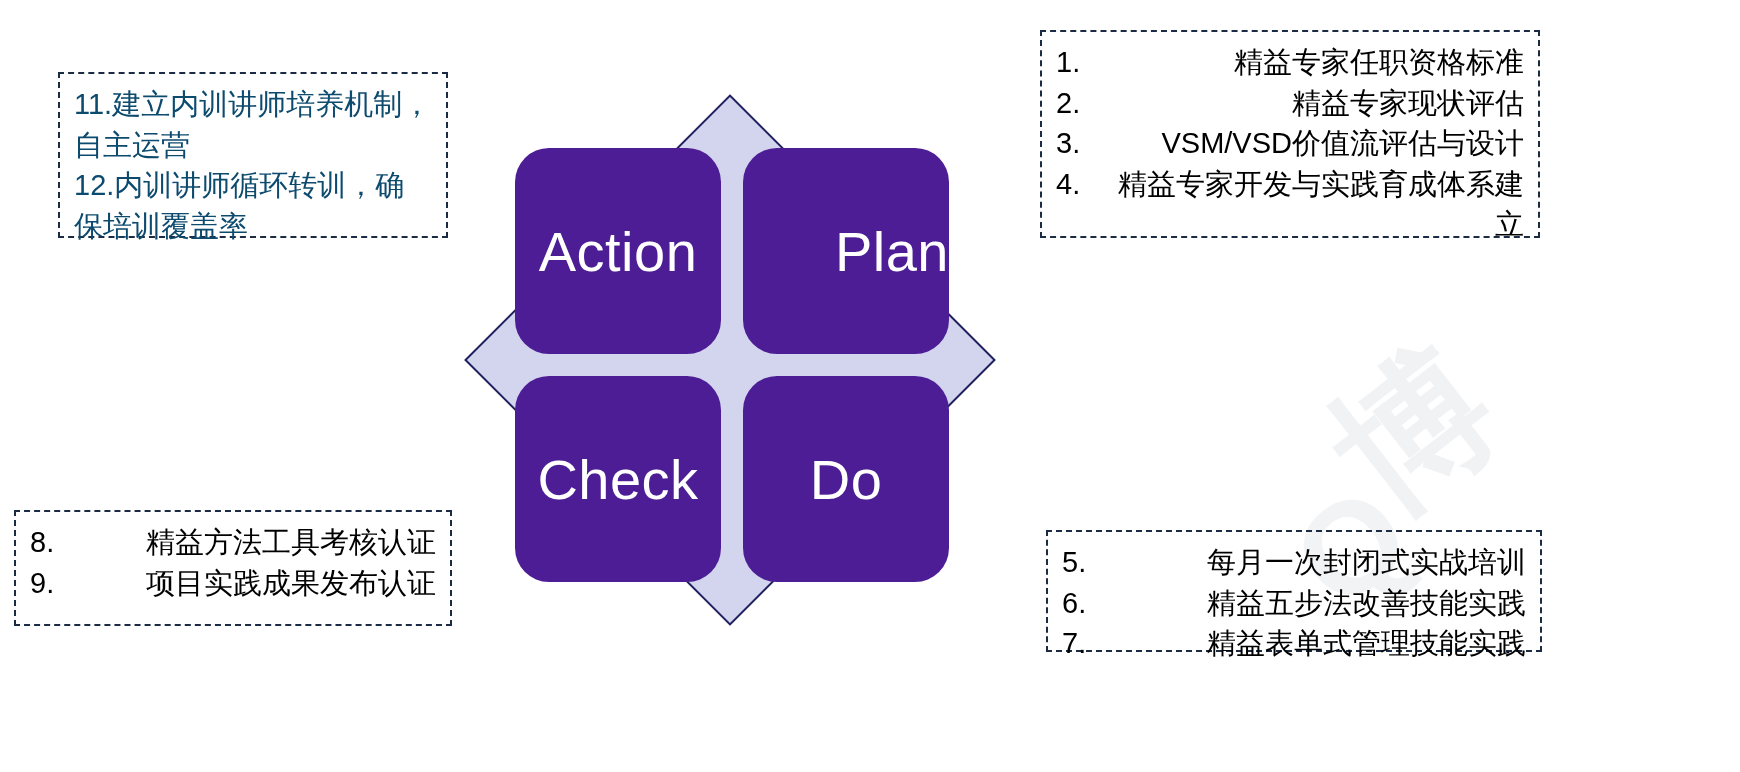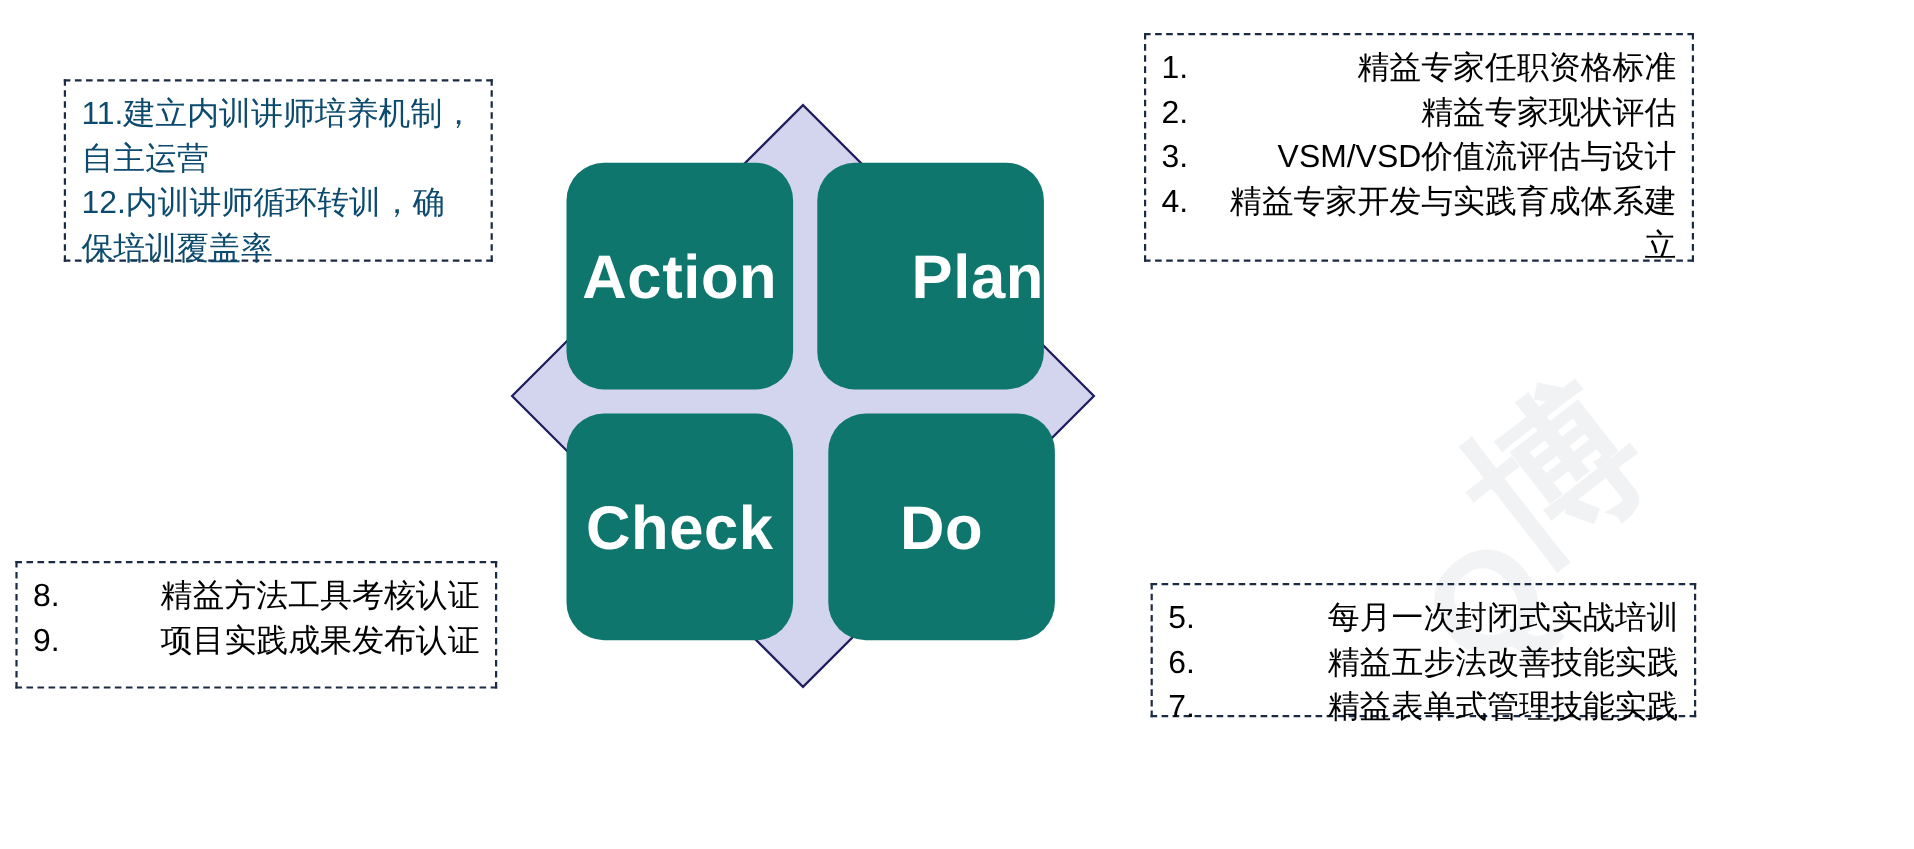--- a/index.html
+++ b/index.html
@@ -97,34 +97,34 @@
     position: absolute;
     left: 60px;
     top: 63px;
     width: 440px;
     height: 440px;
   }
   .quad {
     position: absolute;
     width: 206px;
     height: 206px;
-    background: #0f766e;
+    background: #4c1d95;
     border-radius: 34px;
     display: flex;
     align-items: center;
     justify-content: center;
     color: #ffffff;
     font-size: 56px;
-    font-weight: 700;
+    font-weight: 400;
     letter-spacing: 0.5px;
   }
   #quad-action { left: 0px;   top: 0px; }
   #quad-plan   { left: 228px; top: 0px; justify-content: flex-end; }
   #quad-check  { left: 0px;   top: 228px; }
-  #quad-do     { left: 228px; top: 228px; margin-left: 10px; }
+  #quad-do     { left: 228px; top: 228px; }
 </style>
 </head>
 <body>
 
 <div id="canvas">
 
   <div class="watermark wm-a">博</div>
   <div class="watermark wm-b">Q</div>
 
   <div id="pdca">

